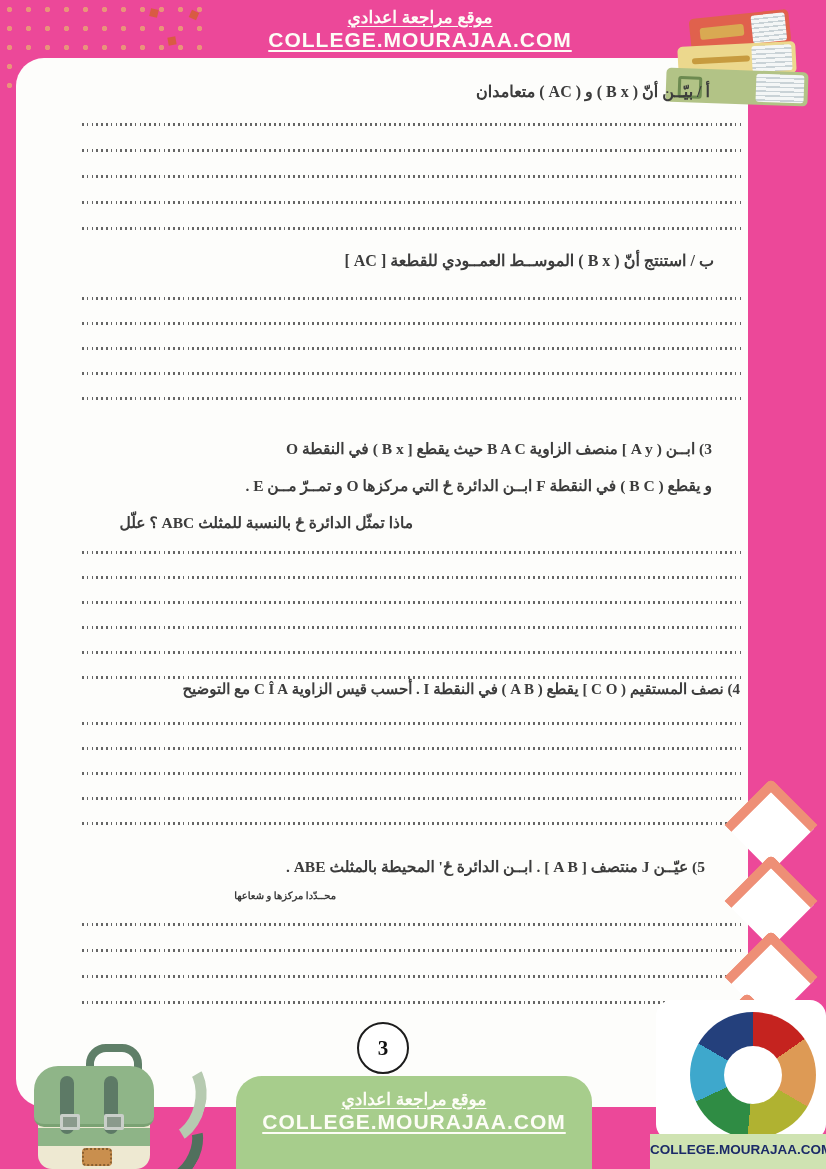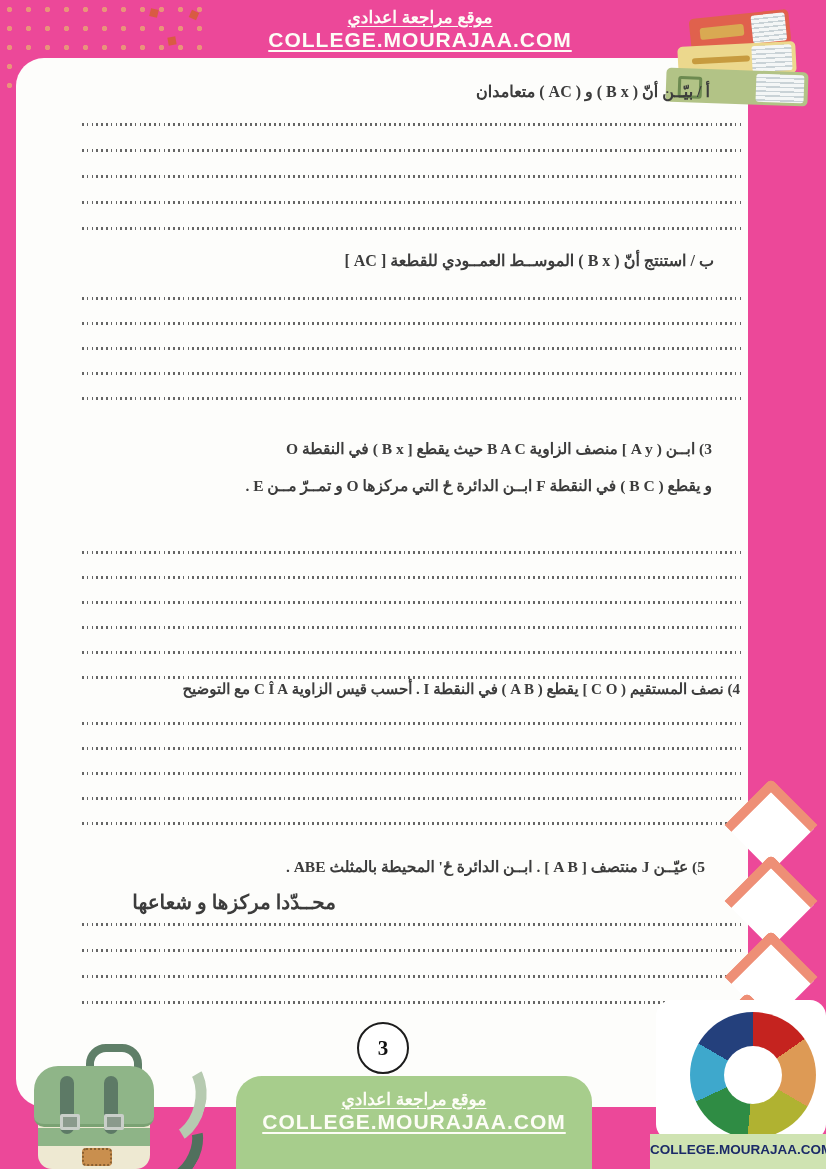--- a/index.html
+++ b/index.html
@@ -116,40 +116,41 @@
   <div class="dotted-section" style="top:297px;--mb:22px;">
       <div class="dotline"></div>
       <div class="dotline"></div>
       <div class="dotline"></div>
       <div class="dotline"></div>
       <div class="dotline"></div>
     </div>
 
   <div class="qline" style="top:440px;right:114px;">3) ابــن ⁦[ A y )⁩ منصف الزاوية ⁦B A C⁩ حيث يقطع ⁦( B x ]⁩ في النقطة O</div>
   <div class="qline" style="top:477px;right:114px;">و يقطع ⁦( B C )⁩ في النقطة F ابــن الدائرة حٔ التي مركزها O و تمــرّ مــن E .</div>
+  <div class="qline" style="top:514px;right:413px;">ماذا تمثّل الدائرة حٔ بالنسبة للمثلث ABC ؟ علّل</div>
   <div class="dotted-section" style="top:551px;--mb:22px;">
       <div class="dotline"></div>
       <div class="dotline"></div>
       <div class="dotline"></div>
       <div class="dotline"></div>
       <div class="dotline"></div>
       <div class="dotline"></div>
     </div>
 
   <div class="qline" style="top:680px;right:86px;font-size:15px;">4) نصف المستقيم ⁦[ C O )⁩ يقطع ⁦( A B )⁩ في النقطة I . أحسب قيس الزاوية ⁦C Î A⁩ مع التوضيح</div>
   <div class="dotted-section" style="top:722px;--mb:22px;">
       <div class="dotline"></div>
       <div class="dotline"></div>
       <div class="dotline"></div>
       <div class="dotline"></div>
       <div class="dotline"></div>
     </div>
 
   <div class="qline" style="top:858px;right:121px;">5) عيّــن J منتصف ⁦[ A B ]⁩ . ابــن الدائرة حٔ' المحيطة بالمثلث ABE .</div>
-  <div class="qline" style="top:890px;right:490px;font-size:20px;">محــدّدا مركزها و شعاعها</div>
+  <div class="qline" style="top:890px;right:490px;font-size:10px;">محــدّدا مركزها و شعاعها</div>
   <div class="dotted-section" style="top:923px;--mb:23px;">
       <div class="dotline"></div>
       <div class="dotline"></div>
       <div class="dotline"></div>
       <div class="dotline"></div>
     </div>
 
   <div class="chev" style="left:738px;top:792px;"></div>
   <div class="chev" style="left:738px;top:868px;"></div>
   <div class="chev" style="left:738px;top:944px;"></div>

